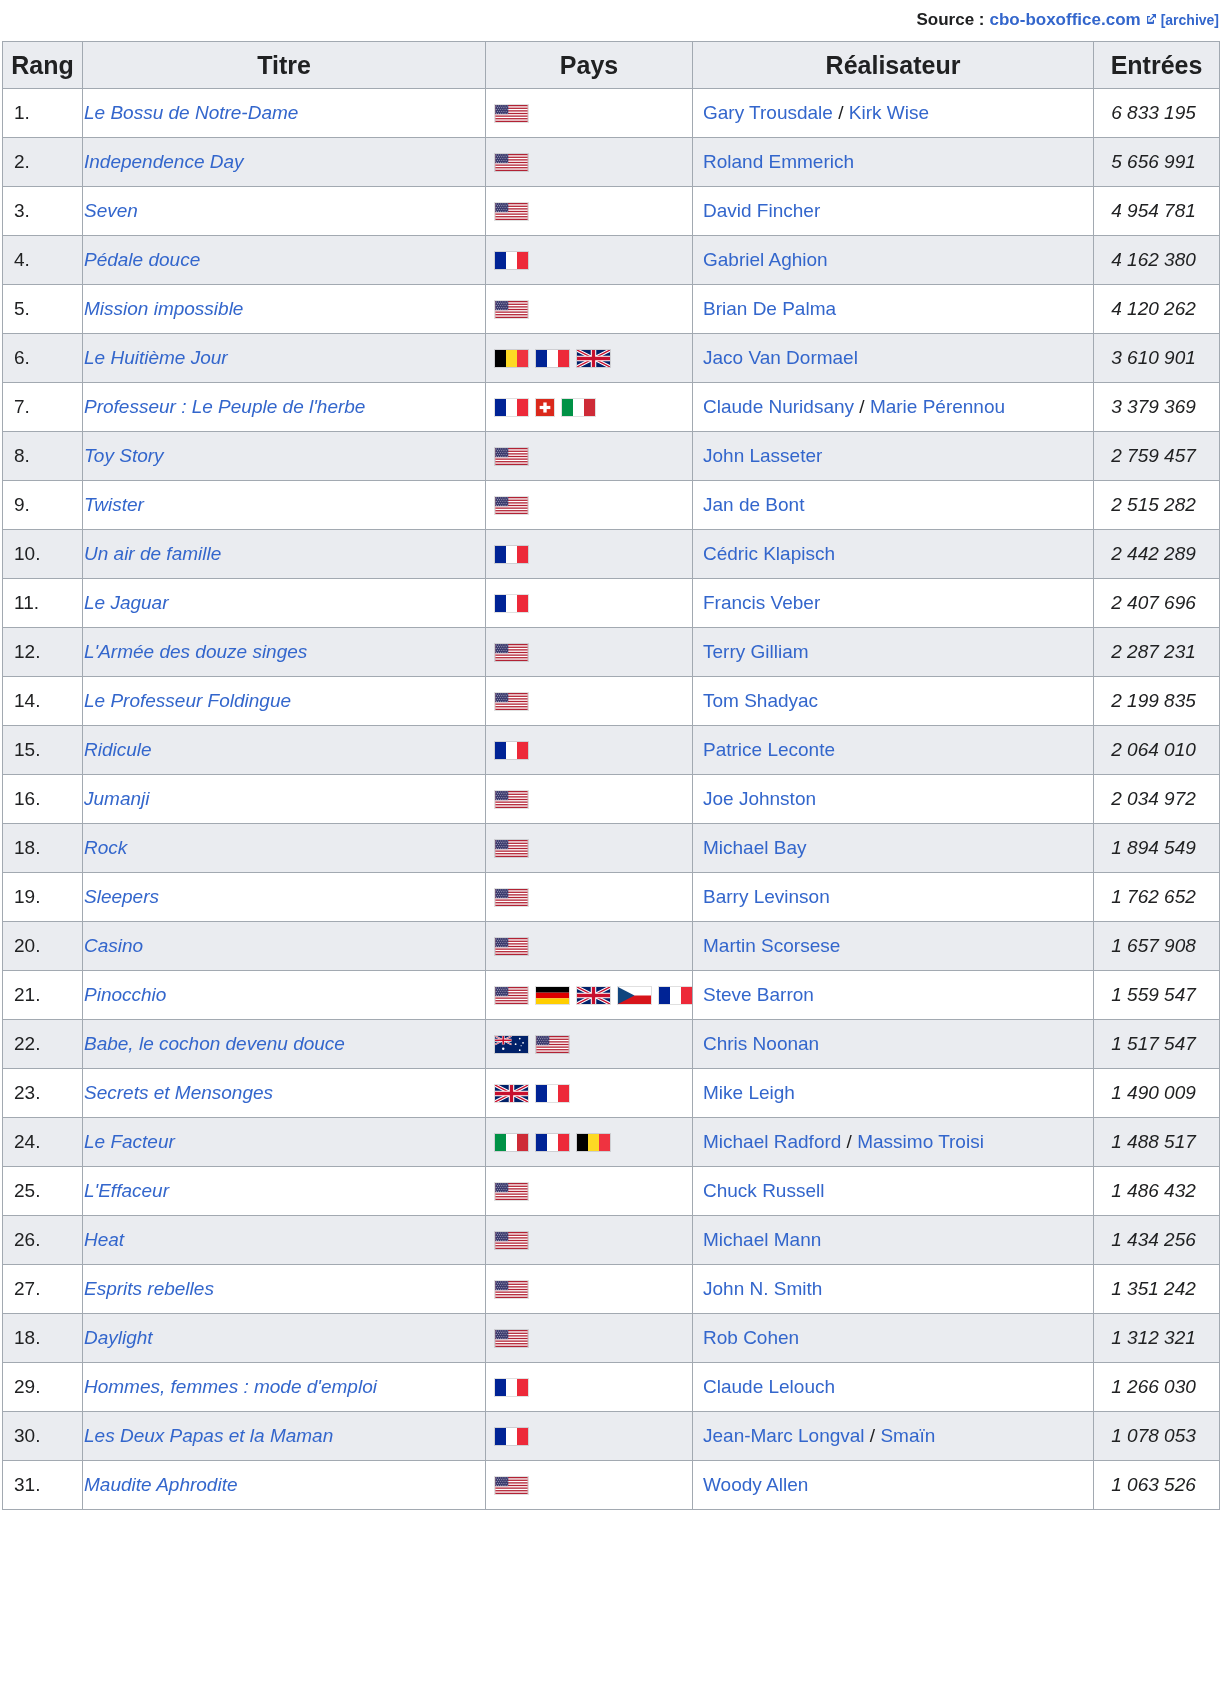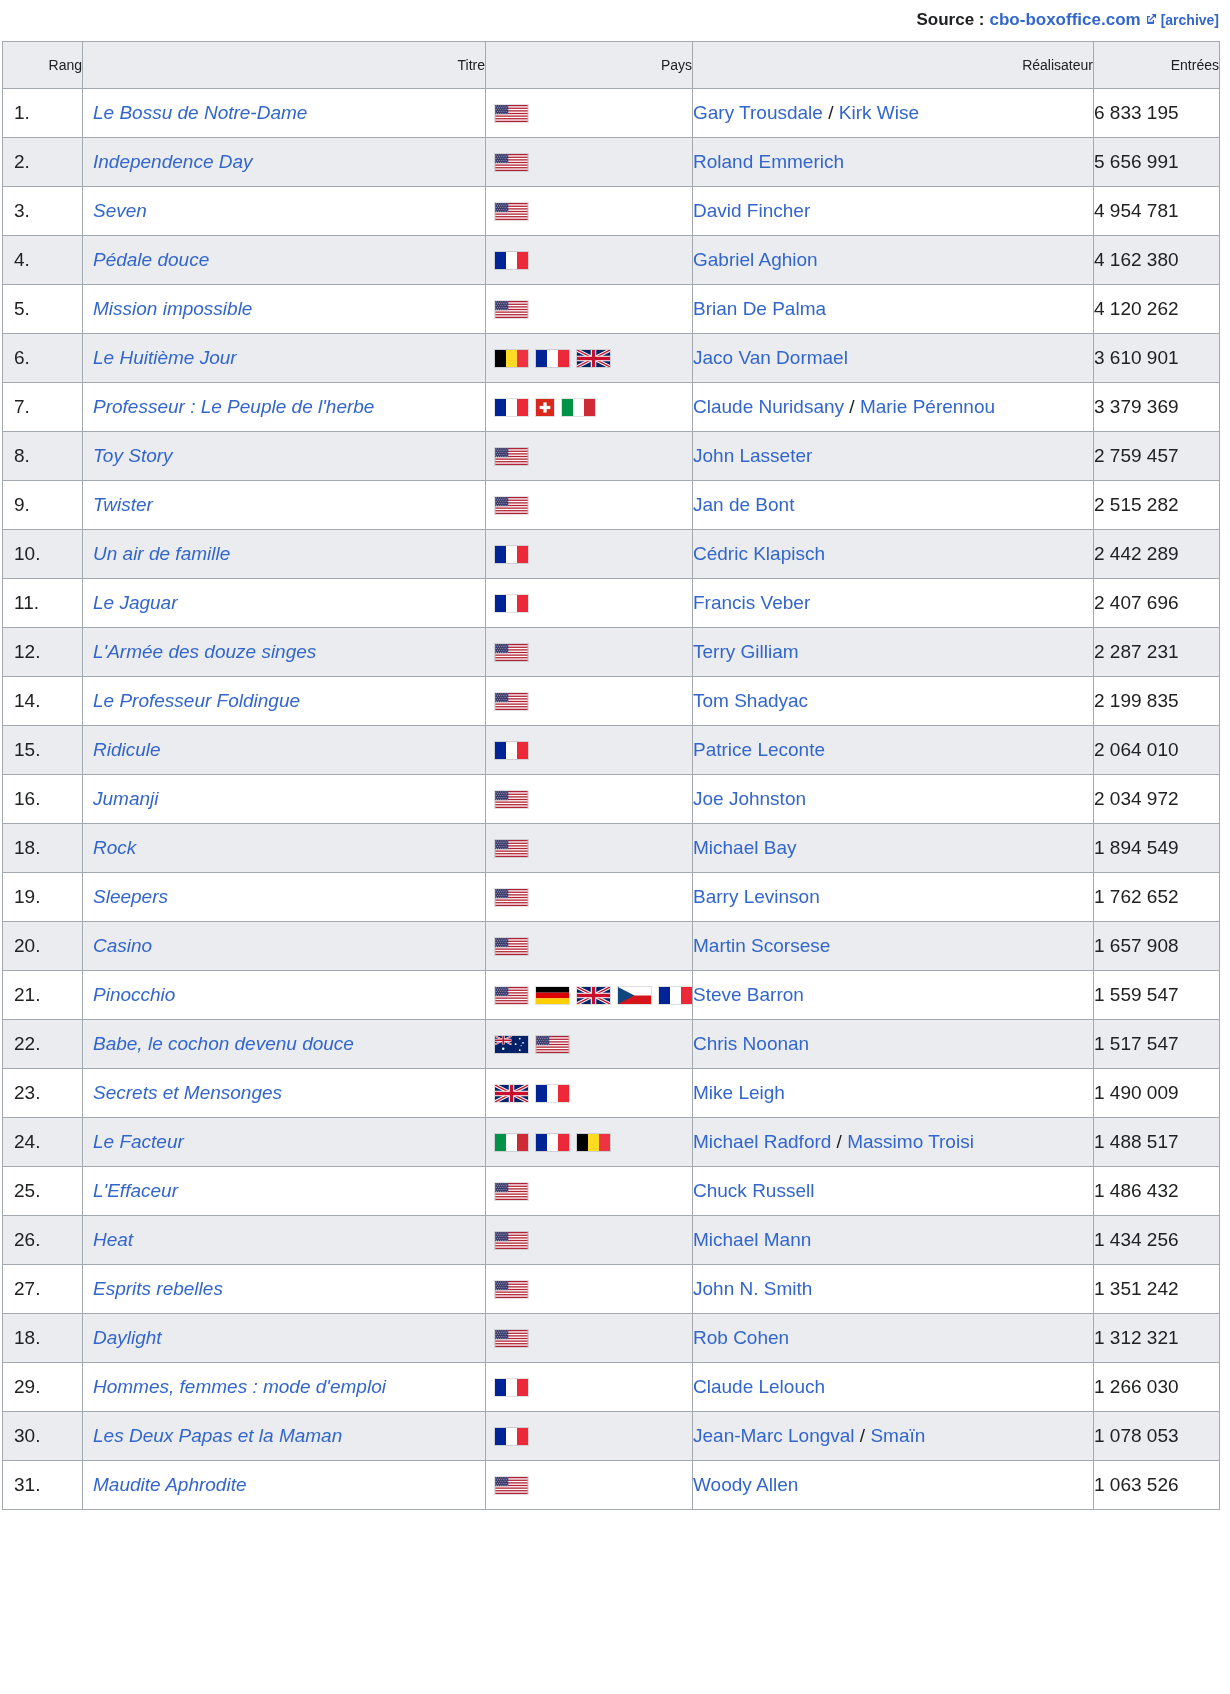--- a/index.html
+++ b/index.html
@@ -22,32 +22,32 @@
   a{color:var(--link); text-decoration:none; cursor:pointer;}
   .source-link{margin-left:5px;}
   .ext-icon{display:inline-block; margin:0 4px 0 4px; vertical-align:baseline;}
   .archive-link{font-size:14px;}
   
   table{
     border-collapse:collapse; table-layout:fixed;
     margin-left:2px; width:1217px; font-size:19px;
   }
   th,td{border:1px solid var(--border); padding:0; overflow:hidden; white-space:nowrap;}
-  th{height:46px; background:var(--header-bg); font-size:14px; font-weight:normal; text-align:right;}
+  th{height:46px; background:var(--header-bg); font-size:25px; font-weight:bold; text-align:center;}
   td{height:48px; vertical-align:middle;}
   tbody tr:nth-child(even) td{background:var(--header-bg);}
   .rank-cell{padding-left:11px; text-align:left;}
-  .title-cell{padding-left:10px;}
+  .title-cell{padding-left:1px;}
   .title-link{font-style:italic;}
   .country-cell{padding-left:9px;}
   .flags{display:flex; align-items:center; gap:8px;}
   .flag{display:inline-flex; box-shadow:0 0 0 1px rgba(32,33,34,.14);}
   .flag svg{display:block;}
-  .director-cell{}
-  .entries-cell{text-align:left; padding-right:6px;}
+  .director-cell{padding-left:10px;}
+  .entries-cell{text-align:center; padding-right:6px;font-style:italic;}
 </style>
 </head>
 <body>
 
 <div class="page">
 
   <div class="source-line">
     <span class="source-label">Source :</span><a class="source-link">cbo-boxoffice.com</a><span class="ext-icon"><svg width="12" height="12" viewBox="0 0 12 12">
           <path fill="#3366cc" d="M6.5 1h4.5v4.5L9.2 3.7 5.1 7.8 4.2 6.9 8.3 2.8 6.5 1zM2 3h3v1.2H3.2v4.6h4.6V7H9v2.9c0 .6-.5 1.1-1.1 1.1H3.1C2.5 11 2 10.5 2 9.9V3z"></path>
         </svg></span><a class="archive-link">[archive]</a>

